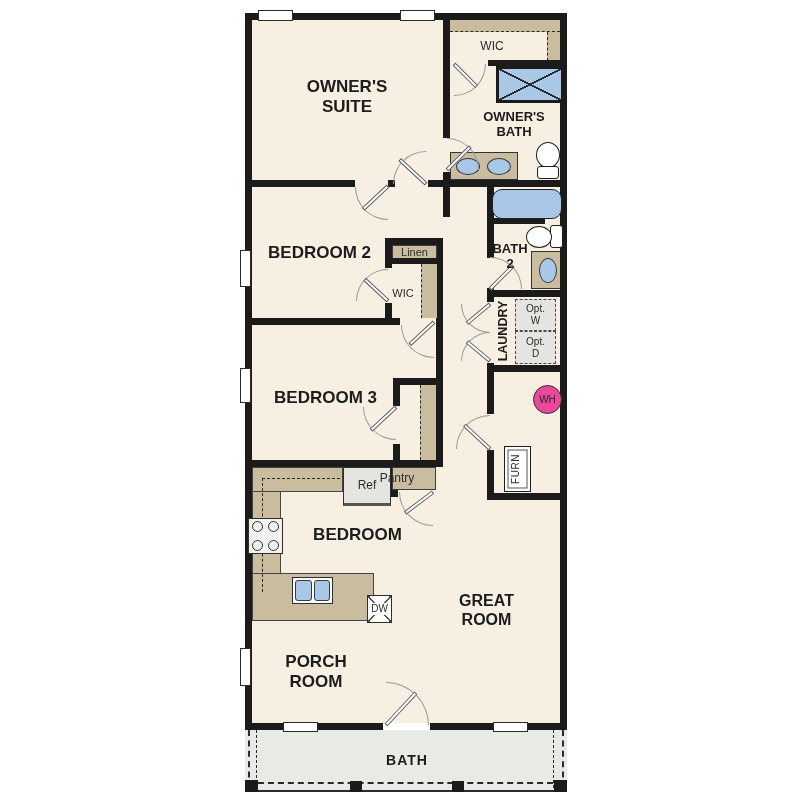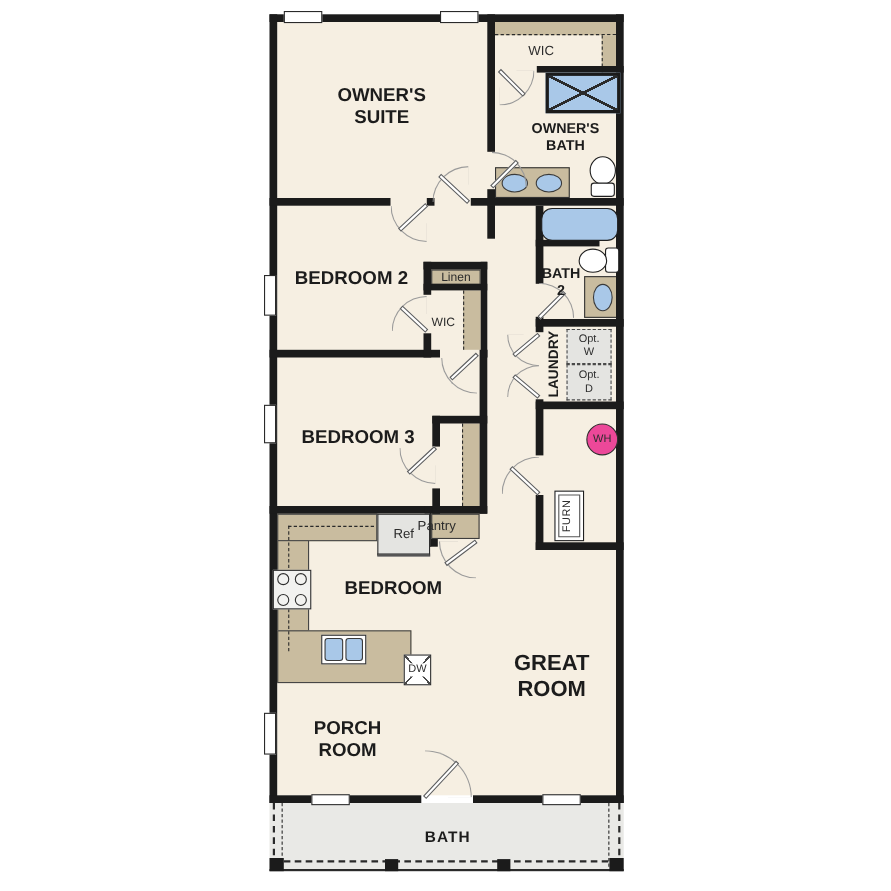--- a/index.html
+++ b/index.html
@@ -211,19 +211,19 @@
 BATH</div>
   <div class="lbl" style="left:252px;top:243px;width:135px;font-size:17px;">BEDROOM 2</div>
   <div class="lbl sm" style="left:392px;top:246px;width:45px;font-size:11px;line-height:12px;">Linen</div>
   <div class="lbl sm" style="left:383px;top:287px;width:40px;font-size:11px;">WIC</div>
   <div class="lbl" style="left:489px;top:241px;width:42px;font-size:13px;">BATH
 2</div>
   <div class="lbl rot" style="left:468px;top:324px;width:70px;height:14px;font-size:12.5px;">LAUNDRY</div>
   <div class="lbl" style="left:258px;top:388px;width:135px;font-size:17px;">BEDROOM 3</div>
   <div class="lbl sm" style="left:375px;top:471px;width:44px;font-size:12px;">Pantry</div>
   <div class="lbl" style="left:300px;top:525px;width:115px;font-size:17px;">BEDROOM</div>
-  <div class="lbl" style="left:449px;top:592px;width:105px;font-size:20px;text-align:center;">GREAT
+  <div class="lbl" style="left:434px;top:592px;width:105px;font-size:16px;text-align:center;">GREAT
 ROOM</div>
   <div class="lbl" style="left:260px;top:652px;width:112px;font-size:17px;">PORCH
 ROOM</div>
   <div class="lbl" style="left:375px;top:752px;width:64px;font-size:14px;letter-spacing:1px;">BATH</div>
 
 </div>
 
 </body></html>

